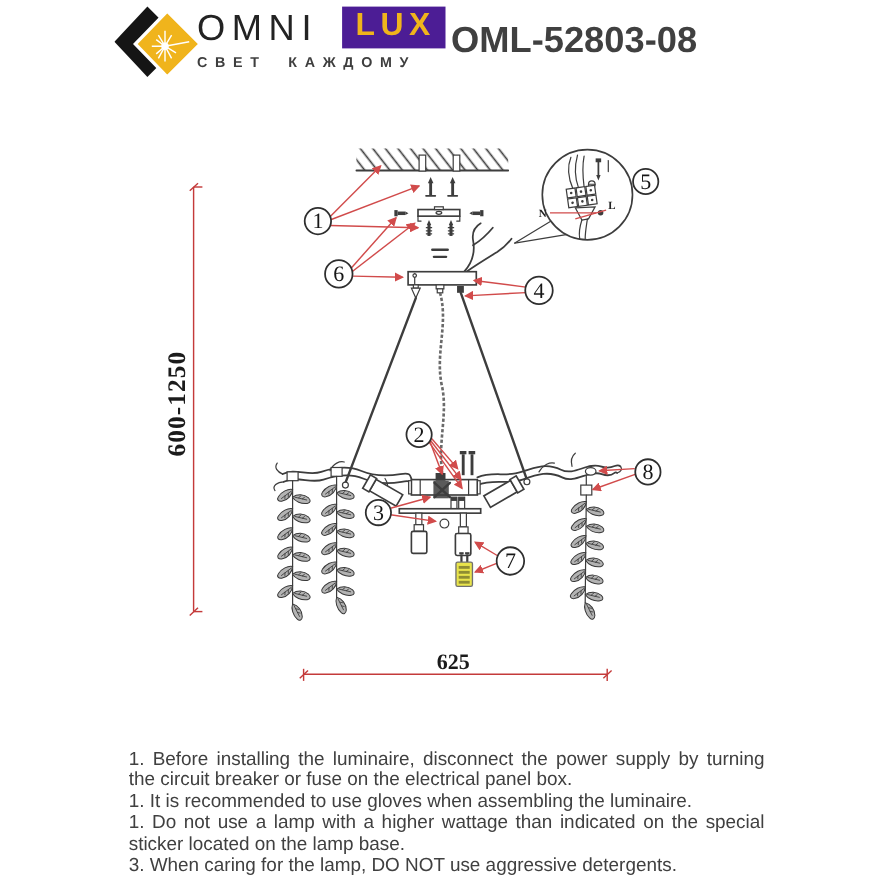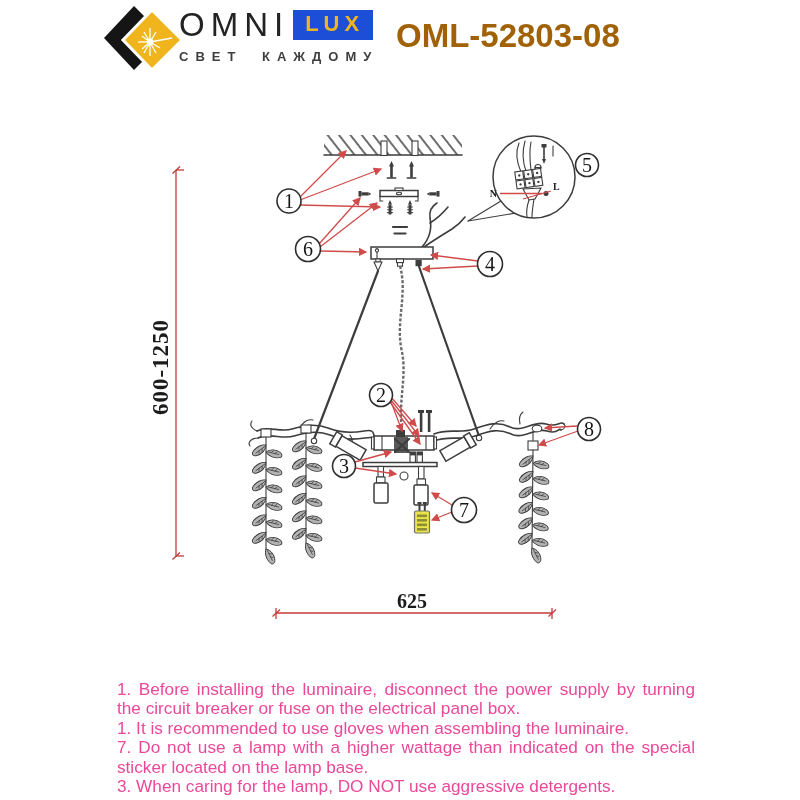--- a/index.html
+++ b/index.html
@@ -1,49 +1,49 @@
 <!DOCTYPE html>
 <html><head>
 <meta charset="utf-8">
 <style>
   html,body{margin:0;padding:0;background:#fff;}
   .page{position:relative;width:800px;height:800px;background:#fff;overflow:hidden;
         font-family:"Liberation Sans",sans-serif;}
   
   .logo-mark{position:absolute;left:104px;top:2px;}
   .logo-text{position:absolute;left:179px;top:6px;}
-  .logo-row{display:flex;align-items:center;gap:4px;}
+  .logo-row{display:flex;gap:22px;}
   .omni{font-size:33px;font-weight:400;letter-spacing:6px;color:#232323;}
-  .lux{background:#1d4ed8;color:#f0b41c;font-weight:700;font-size:22px;
+  .lux{background:#4c1d95;color:#f0b41c;font-weight:700;font-size:29px;
        letter-spacing:5px;padding:3px 9px 5px 12px;line-height:1;}
   .tagline{margin-top:5px;font-size:13px;letter-spacing:7px;word-spacing:9px;
            color:#3e3e3e;font-weight:700;}
-  .model{position:absolute;left:396px;top:17px;font-size:33px;font-weight:700;
-         color:#a16207;letter-spacing:0px;}
+  .model{position:absolute;left:410px;top:17px;font-size:33px;font-weight:700;
+         color:#404040;letter-spacing:0px;}
   
   .diagram{position:absolute;left:0;top:0;width:800px;height:800px;}
   .k{stroke:#3d3d3d;fill:none;stroke-width:1.6;stroke-linecap:round;}
   .k1{stroke:#3d3d3d;fill:none;stroke-width:1.1;stroke-linecap:round;}
   .k2{stroke:#3d3d3d;fill:none;stroke-width:2.2;stroke-linecap:round;}
   .kf{fill:#fff;stroke:#3d3d3d;stroke-width:1.5;}
   .kf1{fill:#fff;stroke:#3d3d3d;stroke-width:1.1;}
   .dk{fill:#3d3d3d;stroke:none;}
   .call{stroke:#d14b4b;stroke-width:1.3;fill:none;}
   .dim{stroke:#c43a3a;stroke-width:1.3;fill:none;}
   .num{font:20px "Liberation Serif",serif;fill:#161616;text-anchor:middle;}
   .cnum{fill:#fff;stroke:#2e2e2e;stroke-width:1.6;}
   .dimtxt{font:bold 20px "Liberation Serif",serif;fill:#1b1b1b;text-anchor:middle;}
   .dimtxtv{font:bold 23px "Liberation Serif",serif;fill:#1b1b1b;text-anchor:middle;letter-spacing:1px;}
   .nl{font:bold 10px "Liberation Serif",serif;fill:#222;}
   .leafp{fill:#b3b3b3;stroke:#383838;stroke-width:.9;}
   .vein{stroke:#383838;stroke-width:.7;fill:none;}
   .cord{stroke:#6a6a6a;stroke-width:2.4;fill:none;stroke-dasharray:3 1.8;}
   
   .instructions{position:absolute;left:117px;top:680px;width:578px;
-                font-size:17.2px;line-height:19.4px;text-align:justify;color:#ec4899;}
+                font-size:17.2px;line-height:19.4px;text-align:justify;color:#404040;}
   .instructions p{margin:0;}
 </style>
 </head>
 <body>
 
 <div class="page">
 
   <svg class="logo-mark" width="78" height="74" viewBox="0 0 78 74">
     <polygon points="30,4 62,36 30,68 0,36" fill="#151515"></polygon>
     <polygon points="64,36 36,18 36,54" fill="#ffffff"></polygon>
@@ -376,17 +376,17 @@
       <line class="dim" x1="272.5" y1="616.5" x2="280" y2="609.5"></line>
       <line class="dim" x1="552" y1="608" x2="552" y2="619"></line>
       <line class="dim" x1="548.5" y1="616.5" x2="556" y2="609.5"></line>
       <text class="dimtxt" x="412" y="608" style="paint-order:stroke;stroke:#fff;stroke-width:5">625</text>
     </g>
   </svg>
 
   <div class="instructions">
     <p>1. Before installing the luminaire, disconnect the power supply by turning the circuit breaker or fuse on the electrical panel box.</p>
     <p>1. It is recommended to use gloves when assembling the luminaire.</p>
-    <p>7. Do not use a lamp with a higher wattage than indicated on the special sticker located on the lamp base.</p>
+    <p>1. Do not use a lamp with a higher wattage than indicated on the special sticker located on the lamp base.</p>
     <p>3. When caring for the lamp, DO NOT use aggressive detergents.</p>
   </div>
 
 </div>
 
 </body></html>

